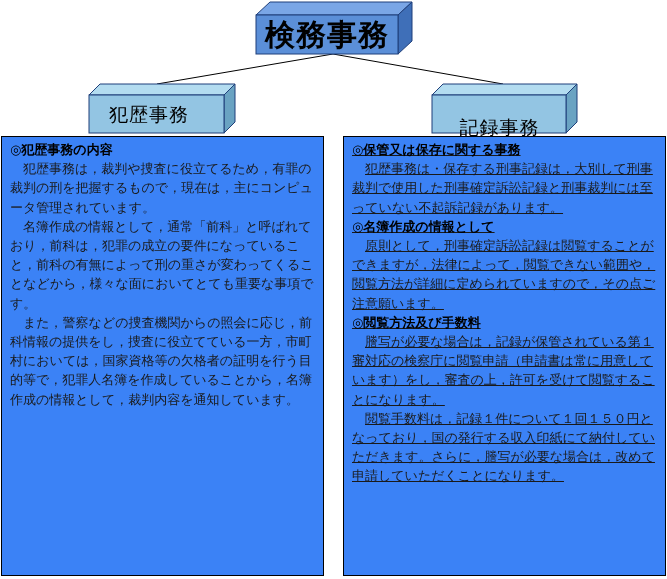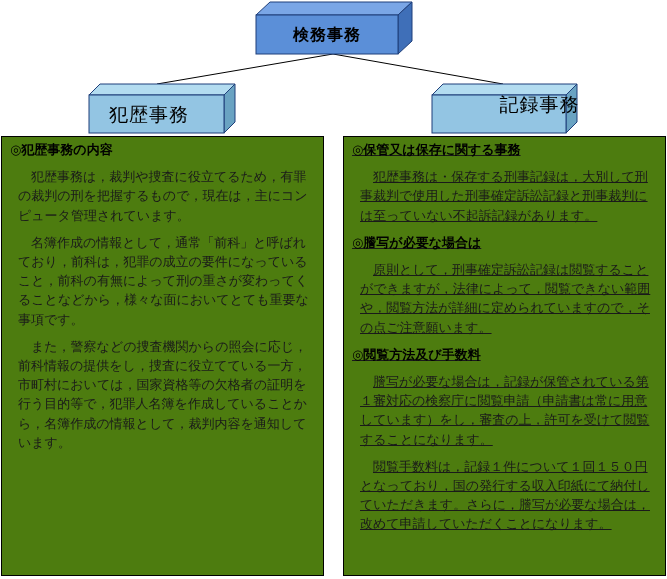--- a/index.html
+++ b/index.html
@@ -11,39 +11,39 @@
     .connectors { position: absolute; left: 0; top: 0; width: 667px; height: 579px; }
 
     .box3d { position: absolute; }
     .box3d svg { position: absolute; left: 0; top: 0; overflow: visible; }
     .box3d .label {
       position: absolute; display: flex; align-items: center; justify-content: center;
       color: #000; white-space: nowrap;
     }
 
     #top-box { left: 256px; top: 2px; width: 157px; height: 53px; }
-    #top-box .label { left: 0; top: 14px; width: 142px; height: 39px; font-size: 16px; font-weight: bold; letter-spacing: 1px; }
+    #top-box .label { left: 0; top: 14px; width: 142px; height: 39px; font-size: 30px; font-weight: bold; letter-spacing: 1px; }
 
     #left-box { left: 89px; top: 84px; width: 147px; height: 50px; }
     #left-box .label { left: 0; top: 12px; width: 120px; height: 38px; font-size: 19px; letter-spacing: 1px; }
 
     #right-box { left: 432px; top: 84px; width: 146px; height: 50px; }
-    #right-box .label { left: 0; top: 2px; width: 135px; height: 38px; font-size: 19px; letter-spacing: 1px; padding-left: 40px; }
+    #right-box .label { left: 0; top: 25px; width: 135px; height: 38px; font-size: 19px; letter-spacing: 1px; }
 
     .panel {
       position: absolute; top: 136px; height: 440px;
-      background: #4d7c0f; border: 1px solid #000; box-sizing: border-box;
+      background: #3b82f6; border: 1px solid #000; box-sizing: border-box;
       padding: 3px 6px 0 8px;
       font-size: 13px; line-height: 19.2px; color: #1a1a1a;
     }
     #left-panel { left: 1px; width: 323px; }
     #right-panel { left: 343px; width: 323px; text-decoration: underline; }
 
     .panel .heading { font-weight: bold; color: #000; }
-    .panel .para { text-indent: 1em; margin: 8px; }
+    .panel .para { text-indent: 1em; margin: 0; }
   </style>
 </head>
 <body>
 
 <svg class="connectors" viewBox="0 0 667 579">
   <line x1="333" y1="54" x2="157" y2="84" stroke="#000" stroke-width="1"></line>
   <line x1="333" y1="54" x2="503" y2="84" stroke="#000" stroke-width="1"></line>
 </svg>
 
 <div class="box3d" id="top-box">
@@ -76,18 +76,18 @@
 <div class="panel" id="left-panel">
   <div class="heading">◎犯歴事務の内容</div>
   <p class="para">犯歴事務は，裁判や捜査に役立てるため，有罪の裁判の刑を把握するもので，現在は，主にコンピュータ管理されています。</p>
   <p class="para">名簿作成の情報として，通常「前科」と呼ばれており，前科は，犯罪の成立の要件になっていること，前科の有無によって刑の重さが変わってくることなどから，様々な面においてとても重要な事項です。</p>
   <p class="para">また，警察などの捜査機関からの照会に応じ，前科情報の提供をし，捜査に役立てている一方，市町村においては，国家資格等の欠格者の証明を行う目的等で，犯罪人名簿を作成していることから，名簿作成の情報として，裁判内容を通知しています。</p>
 </div>
 
 <div class="panel" id="right-panel">
   <div class="heading">◎保管又は保存に関する事務</div>
   <p class="para">犯歴事務は・保存する刑事記録は，大別して刑事裁判で使用した刑事確定訴訟記録と刑事裁判には至っていない不起訴記録があります。</p>
-  <div class="heading">◎謄写が必要な場合は</div>
+  <div class="heading">◎名簿作成の情報として</div>
   <p class="para">原則として，刑事確定訴訟記録は閲覧することができますが，法律によって，閲覧できない範囲や，閲覧方法が詳細に定められていますので，その点ご注意願います。</p>
   <div class="heading">◎閲覧方法及び手数料</div>
   <p class="para">謄写が必要な場合は，記録が保管されている第１審対応の検察庁に閲覧申請（申請書は常に用意しています）をし，審査の上，許可を受けて閲覧することになります。</p>
   <p class="para">閲覧手数料は，記録１件について１回１５０円となっており，国の発行する収入印紙にて納付していただきます。さらに，謄写が必要な場合は，改めて申請していただくことになります。</p>
 </div>
 
 </body></html>

